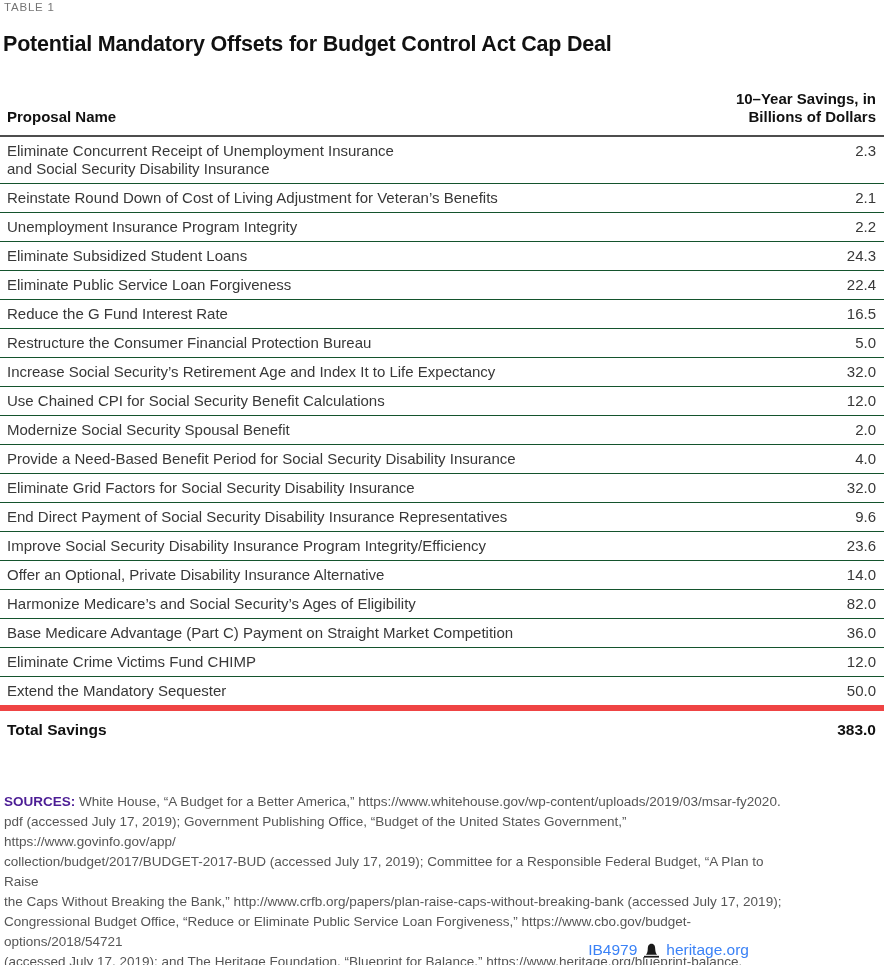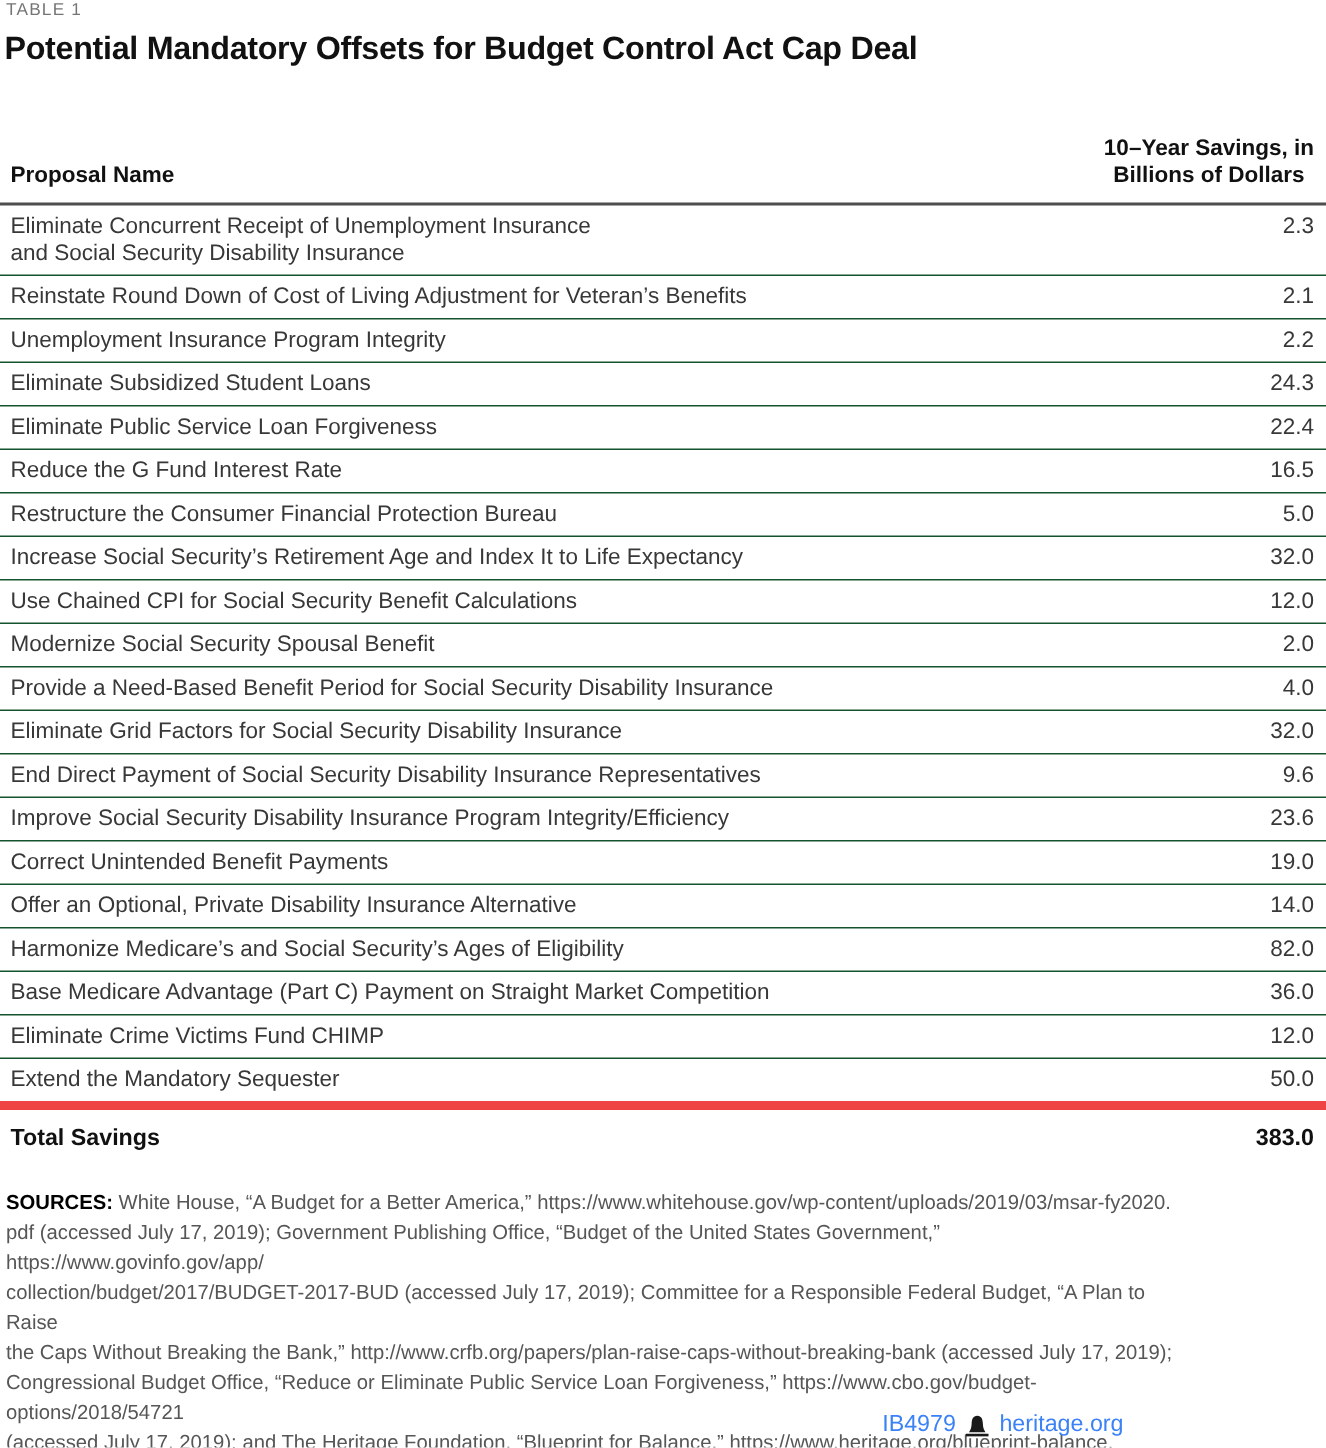--- a/index.html
+++ b/index.html
@@ -11,35 +11,35 @@
     overflow: hidden;
   }
   .page { position: relative; width: 756px; height: 965px; background: #fff; }
 
   .table-label {
     position: absolute; top: 1px; left: 4px;
     font-size: 11.5px; letter-spacing: 0.8px;
     color: #757575;
   }
   .page-title {
-    position: absolute; top: 20px; left: 3px;
+    position: absolute; top: 32px; left: 3px;
     font-size: 21.5px; font-weight: bold; color: #111;
     letter-spacing: -0.2px;
   }
 
   .data-table { position: absolute; top: 90px; left: 0; width: 884px; }
 
   .t-header {
     display: flex; justify-content: space-between; align-items: flex-end;
     padding: 0 8px 9px 7px;
     font-weight: bold; font-size: 15px; color: #111;
     border-bottom: 2px solid #4d4d4d;
     line-height: 18px;
   }
-  .t-header .savings-head { text-align: center; white-space: pre-line; }
+  .t-header .savings-head { text-align: right; white-space: pre-line; }
 
   .row {
     display: flex; justify-content: space-between; align-items: flex-start;
     padding: 5px 8px 5px 7px;
     border-bottom: 1px solid #14532d;
     font-size: 15px; color: #383838; line-height: 18px;
   }
   .row:last-of-type { border-bottom: none; }
   .row .name { white-space: pre-line; max-width: 720px; }
   .row .value { text-align: right; }
@@ -48,21 +48,21 @@
     display: flex; justify-content: space-between; align-items: center;
     border-top: 6px solid #ef4444;
     padding: 10px 8px 0 7px;
     font-size: 15.5px; font-weight: bold; color: #111;
   }
 
   .sources {
     position: absolute; top: 792px; left: 4px; width: 790px;
     font-size: 13.5px; line-height: 20px; color: #565656;
   }
-  .sources .src-label { font-weight: bold; color: #000000; }
+  .sources .src-label { font-weight: bold; color: #4c1d95; }
   .sources .src-text { white-space: pre-line; }
 
   .footer {
     position: absolute; top: 941px; right: 7px;
     display: flex; align-items: center; gap: 6px;
     font-size: 15.5px; color: #3b82f6;
   }
   .bell-icon svg { display: block; }
 </style>
 </head>
@@ -133,24 +133,20 @@
         </div>
         <div class="row">
           <div class="name">End Direct Payment of Social Security Disability Insurance Representatives</div>
           <div class="value">9.6</div>
         </div>
         <div class="row">
           <div class="name">Improve Social Security Disability Insurance Program Integrity/Efficiency</div>
           <div class="value">23.6</div>
         </div>
         <div class="row">
-          <div class="name">Correct Unintended Benefit Payments</div>
-          <div class="value">19.0</div>
-        </div>
-        <div class="row">
           <div class="name">Offer an Optional, Private Disability Insurance Alternative</div>
           <div class="value">14.0</div>
         </div>
         <div class="row">
           <div class="name">Harmonize Medicare’s and Social Security’s Ages of Eligibility</div>
           <div class="value">82.0</div>
         </div>
         <div class="row">
           <div class="name">Base Medicare Advantage (Part C) Payment on Straight Market Competition</div>
           <div class="value">36.0</div>

